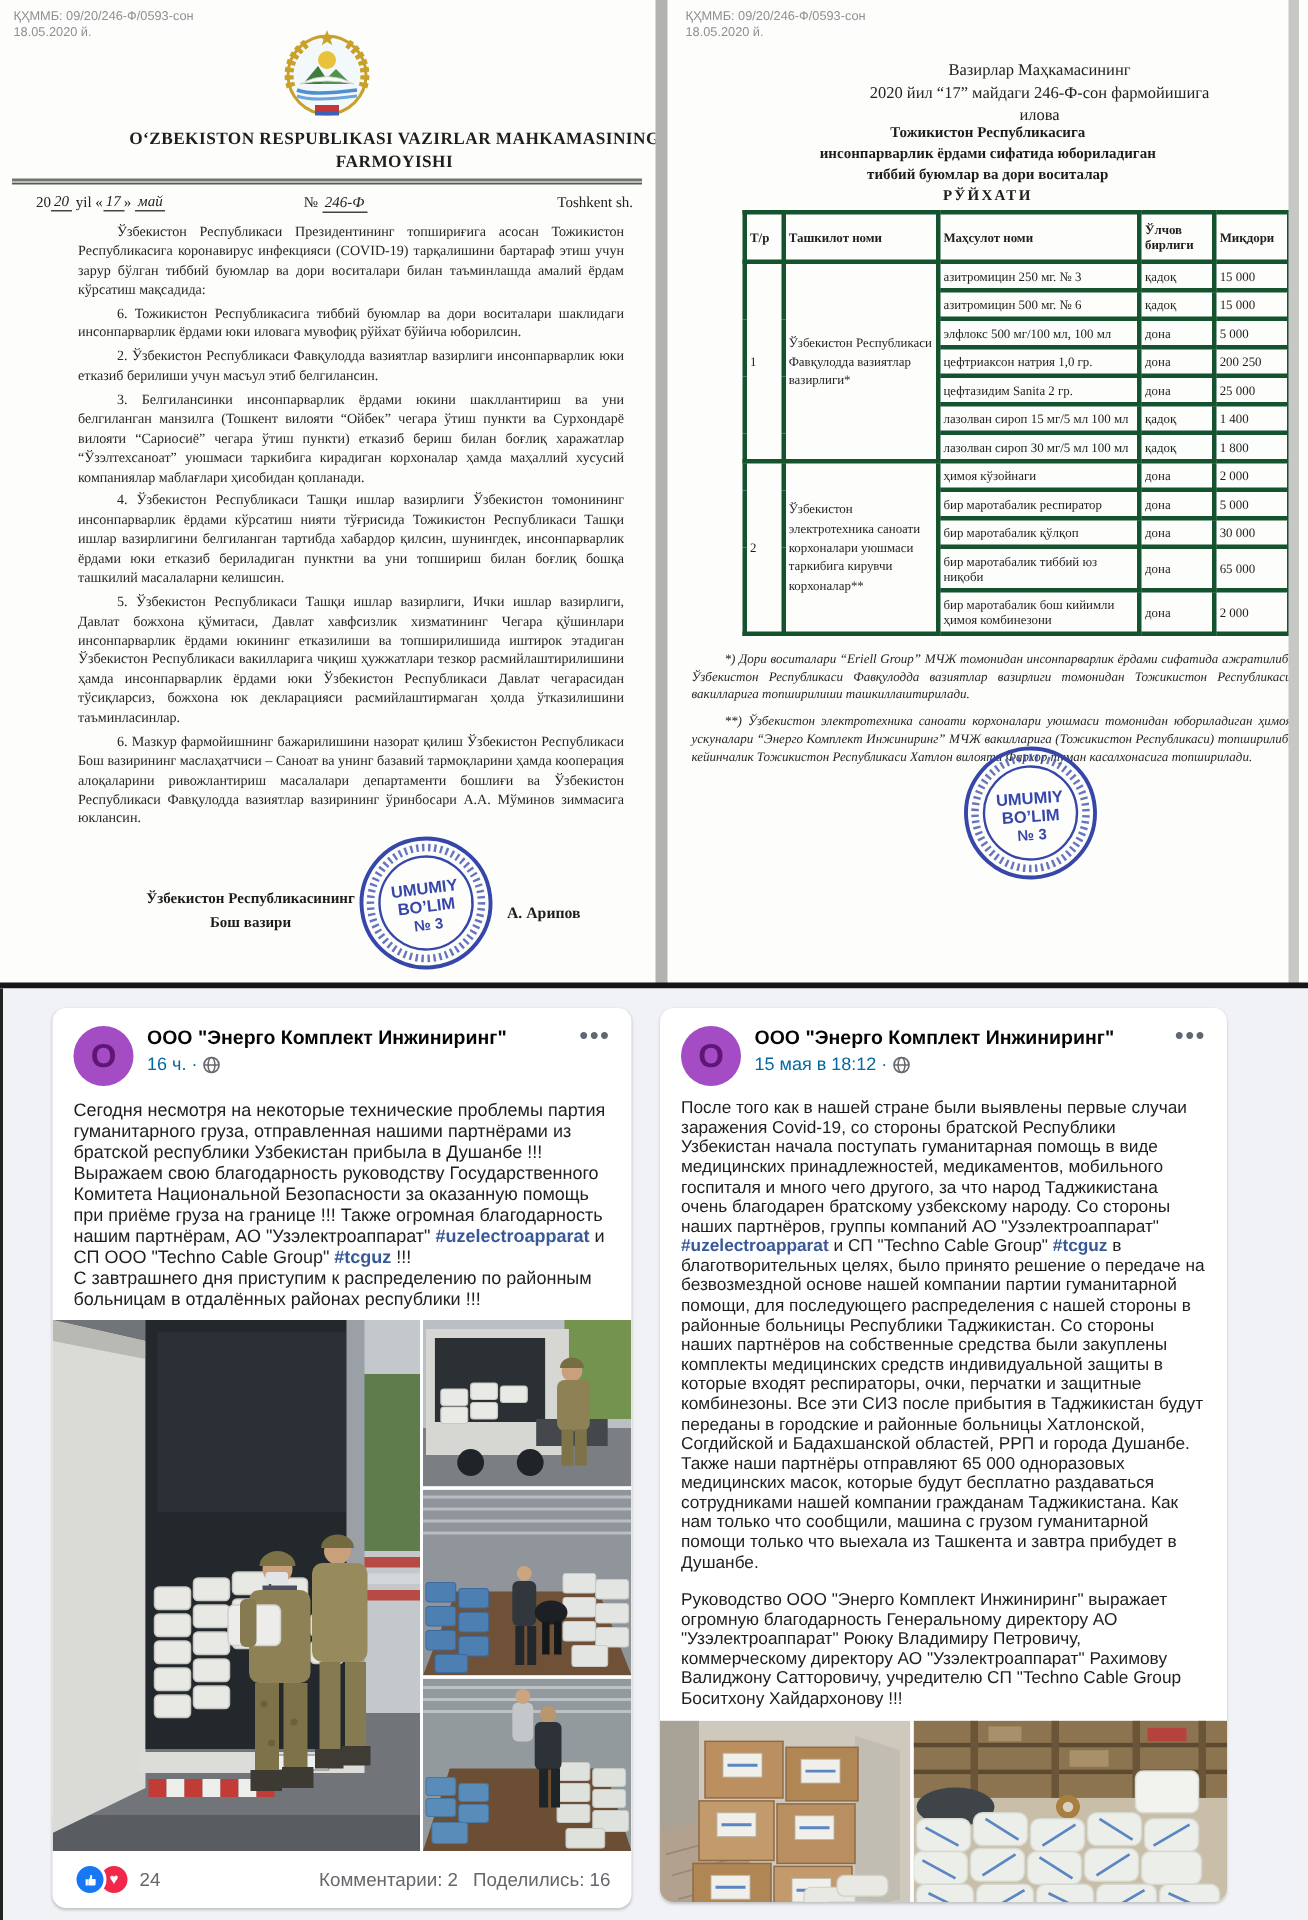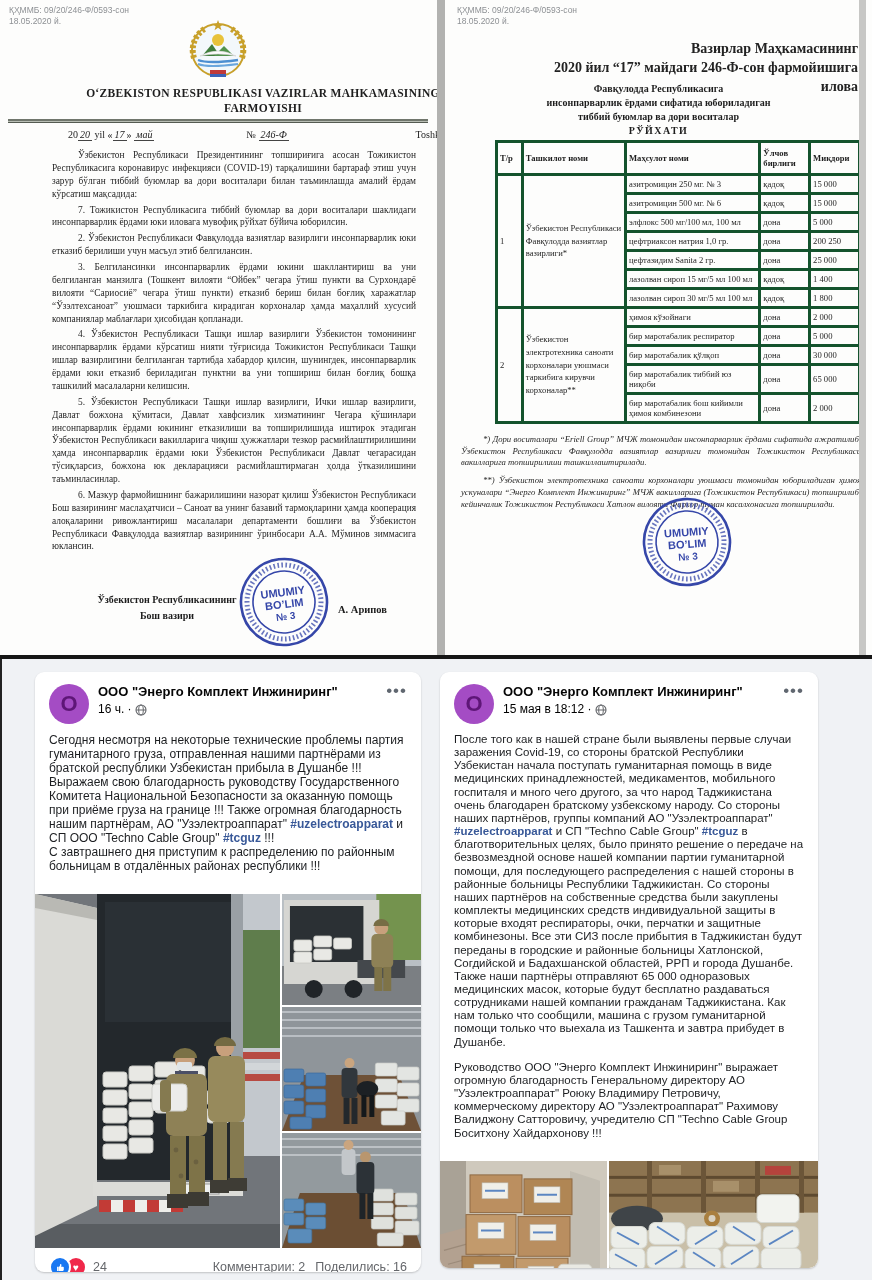--- a/index.html
+++ b/index.html
@@ -17,40 +17,40 @@
        font-size:8.5px;line-height:1.3;color:#8d9094;}
   .doc-right .reg{left:12px;}
 
   
   .emblem{position:absolute;left:186px;top:16px;width:64px;height:66px;}
 
   .ltitle{position:absolute;top:86px;left:0;width:526px;text-align:center;
           font-weight:bold;font-size:11.5px;line-height:1.3;letter-spacing:.3px;color:#1e1e1e;}
   .rule{position:absolute;top:119px;left:8px;width:420px;height:4px;
         background:linear-gradient(to bottom,#70766c 0 2px,#b9beb5 2px 3px,#555b52 3px);}
-  .daterow{position:absolute;top:129px;left:24px;width:398px;display:flex;align-items:flex-start;
-           font-size:10px;color:#222;margin-left:44px;}
+  .daterow{position:absolute;top:129px;left:24px;width:398px;display:flex;align-items:center;
+           font-size:10px;color:#222;}
   .daterow .mid{margin-left:92px;}
   .daterow .city{margin-left:auto;}
   .hw{font-style:italic;border-bottom:1px solid #444;padding:0 2px;}
 
   .body-text{position:absolute;top:149px;left:52px;width:364px;font-size:9.4px;line-height:1.37;
              text-align:justify;color:#262626;}
   .body-text p{margin:0 0 3px 0;text-indent:26px;}
 
   .sig{position:absolute;top:578px;left:0;width:437px;font-size:10px;color:#1d1d1d;}
   .sig .who{position:absolute;left:62px;top:14px;width:210px;text-align:center;font-weight:bold;line-height:1.55;}
   .sig .name{position:absolute;left:338px;top:26px;font-weight:bold;font-size:10.5px;}
   .stamp{position:absolute;}
   .stamp-left{left:238px;top:-22px;width:92px;height:92px;transform:rotate(-7deg);}
   .stamp-right{left:196px;top:496px;width:92px;height:92px;transform:rotate(-4deg);}
 
   
-  .annex{position:absolute;top:40px;right:14px;width:330px;text-align:right;
-         font-size:14px;line-height:1.35;color:#222;font-weight:bold;}
+  .annex{position:absolute;top:40px;right:14px;width:330px;text-align:center;
+         font-size:11px;line-height:1.35;color:#222;}
   .rtitle{position:absolute;top:82px;left:0;width:427px;text-align:center;font-weight:bold;
           font-size:10px;line-height:1.4;color:#1d1d1d;}
   .rtitle .last{letter-spacing:1.5px;}
   table.med{position:absolute;top:140px;left:50px;width:366px;border-collapse:collapse;
             font-size:8.6px;color:#1f1f1f;}
   table.med th,table.med td{border:3px solid #14532d;padding:3px 2px;text-align:left;vertical-align:middle;}
   table.med th{font-weight:bold;padding:5px 2px;}
   td.org{vertical-align:top;padding-top:7px;line-height:1.5;margin-left:36px;}
   td.num{vertical-align:top;padding-top:7px;}
   .foot{position:absolute;top:434px;left:16px;width:400px;font-style:italic;font-size:8.7px;
@@ -66,25 +66,25 @@
   .card{position:absolute;top:13px;background:#fff;border-radius:9px;
         box-shadow:0 1px 2px rgba(0,0,0,.2);overflow:hidden;}
   .card-l{left:35px;width:386px;height:600px;}
   .card-r{left:440px;width:378px;height:596px;}
   .post-head{display:flex;align-items:flex-start;padding:12px 14px 4px 14px;position:relative;}
   .avatar{width:40px;height:40px;border-radius:50%;background:#a44cc4;color:#5e1677;
           font-weight:bold;font-size:22px;display:flex;align-items:center;justify-content:center;
           flex:0 0 40px;}
   .head-meta{margin-left:9px;line-height:1.25;}
   .pname{font-size:13px;font-weight:bold;color:#050505;}
-  .ptime{font-size:12px;color:#000000;display:flex;align-items:center;gap:3px;margin-top:2px;}
+  .ptime{font-size:12px;color:#0369a1;display:flex;align-items:center;gap:3px;margin-top:2px;}
   .globe{display:inline-block;width:12px;height:12px;}
   .more{position:absolute;right:14px;top:14px;color:#606770;font-size:17px;letter-spacing:1px;
         line-height:10px;cursor:pointer;}
-  .post-text{padding:5px 14px 21px 14px;color:#1c1e21;}
+  .post-text{padding:5px 14px 7px 14px;color:#1c1e21;}
   .card-l .post-text{font-size:12px;line-height:1.17;}
   .card-r .post-text{font-size:11.5px;line-height:1.145;}
   .post-text .para2{margin-top:12px;}
   .tag{color:#385898;font-weight:600;cursor:pointer;}
 
   .photo-grid{display:grid;grid-template-columns:1fr 139px;grid-template-rows:111px 124px 115px;
               gap:2px;background:#fff;}
   .photo-grid .big{grid-row:1/4;}
   .photo-row{display:grid;grid-template-columns:167px 1fr;gap:2px;height:132px;background:#fff;}
   .ph{overflow:hidden;} .ph svg{display:block;width:100%;height:100%;}
@@ -133,21 +133,21 @@
       <div class="rule"></div>
 
       <div class="daterow">
         <span>20</span><span class="hw">20</span>&nbsp;<span>yil</span>&nbsp;<span>«</span><span class="hw">17</span><span>»</span>&nbsp;<span class="hw">май</span>
         <span class="mid"><span>№</span>&nbsp;<span class="hw">246-Ф</span></span>
         <span class="city">Toshkent sh.</span>
       </div>
 
       <div class="body-text">
         <p>Ўзбекистон Республикаси Президентининг топшириғига асосан Тожикистон Республикасига коронавирус инфекцияси (COVID-19) тарқалишини бартараф этиш учун зарур бўлган тиббий буюмлар ва дори воситалари билан таъминлашда амалий ёрдам кўрсатиш мақсадида:</p>
-        <p>7. Тожикистон Республикасига тиббий буюмлар ва дори воситалари шаклидаги инсонпарварлик ёрдами юки иловага мувофиқ рўйхат бўйича юборилсин.</p>
+        <p>6. Тожикистон Республикасига тиббий буюмлар ва дори воситалари шаклидаги инсонпарварлик ёрдами юки иловага мувофиқ рўйхат бўйича юборилсин.</p>
         <p>2. Ўзбекистон Республикаси Фавқулодда вазиятлар вазирлиги инсонпарварлик юки етказиб берилиши учун масъул этиб белгилансин.</p>
         <p>3. Белгилансинки инсонпарварлик ёрдами юкини шакллантириш ва уни белгиланган манзилга (Тошкент вилояти “Ойбек” чегара ўтиш пункти ва Сурхондарё вилояти “Сариосиё” чегара ўтиш пункти) етказиб бериш билан боғлиқ харажатлар “Ўзэлтехсаноат” уюшмаси таркибига кирадиган корхоналар ҳамда маҳаллий хусусий компаниялар маблағлари ҳисобидан қопланади.</p>
         <p>4. Ўзбекистон Республикаси Ташқи ишлар вазирлиги Ўзбекистон томонининг инсонпарварлик ёрдами кўрсатиш нияти тўғрисида Тожикистон Республикаси Ташқи ишлар вазирлигини белгиланган тартибда хабардор қилсин, шунингдек, инсонпарварлик ёрдами юки етказиб бериладиган пунктни ва уни топшириш билан боғлиқ бошқа ташкилий масалаларни келишсин.</p>
         <p>5. Ўзбекистон Республикаси Ташқи ишлар вазирлиги, Ички ишлар вазирлиги, Давлат божхона қўмитаси, Давлат хавфсизлик хизматининг Чегара қўшинлари инсонпарварлик ёрдами юкининг етказилиши ва топширилишида иштирок этадиган Ўзбекистон Республикаси вакилларига чиқиш ҳужжатлари тезкор расмийлаштирилишини ҳамда инсонпарварлик ёрдами юки Ўзбекистон Республикаси Давлат чегарасидан тўсиқларсиз, божхона юк декларацияси расмийлаштирмаган ҳолда ўтказилишини таъминласинлар.</p>
         <p>6. Мазкур фармойишнинг бажарилишини назорат қилиш Ўзбекистон Республикаси Бош вазирининг маслаҳатчиси – Саноат ва унинг базавий тармоқларини ҳамда кооперация алоқаларини ривожлантириш масалалари департаменти бошлиғи ва Ўзбекистон Республикаси Фавқулодда вазиятлар вазирининг ўринбосари А.А. Мўминов зиммасига юклансин.</p>
       </div>
 
       <div class="sig">
         <div class="who">
           <div>Ўзбекистон Республикасининг</div>
@@ -171,21 +171,21 @@
         <div>18.05.2020 й.</div>
       </div>
 
       <div class="annex">
         <div>Вазирлар Маҳкамасининг</div>
         <div>2020 йил “17” майдаги 246-Ф-сон фармойишига</div>
         <div>илова</div>
       </div>
 
       <div class="rtitle">
-        <div>Фавқулодда Республикасига</div>
+        <div>Тожикистон Республикасига</div>
         <div>инсонпарварлик ёрдами сифатида юбориладиган</div>
         <div>тиббий буюмлар ва дори воситалар</div>
         <div class="last">РЎЙХАТИ</div>
       </div>
 
       <table class="med">
         <colgroup>
             <col style="width:26px">
             <col style="width:104px">
             <col style="width:136px">

